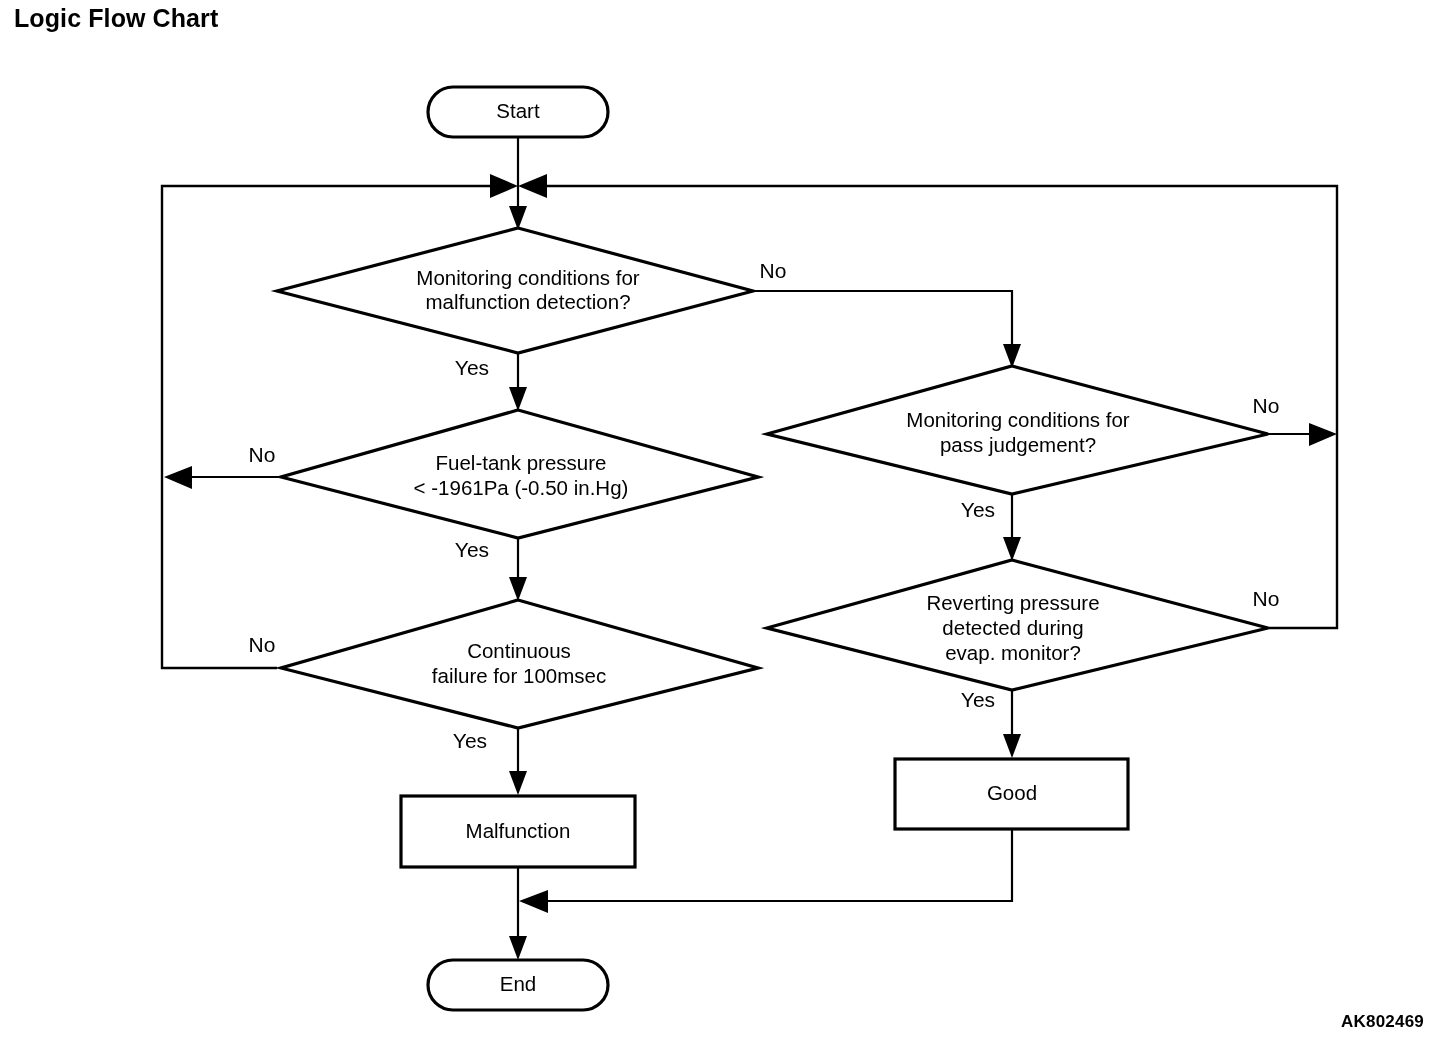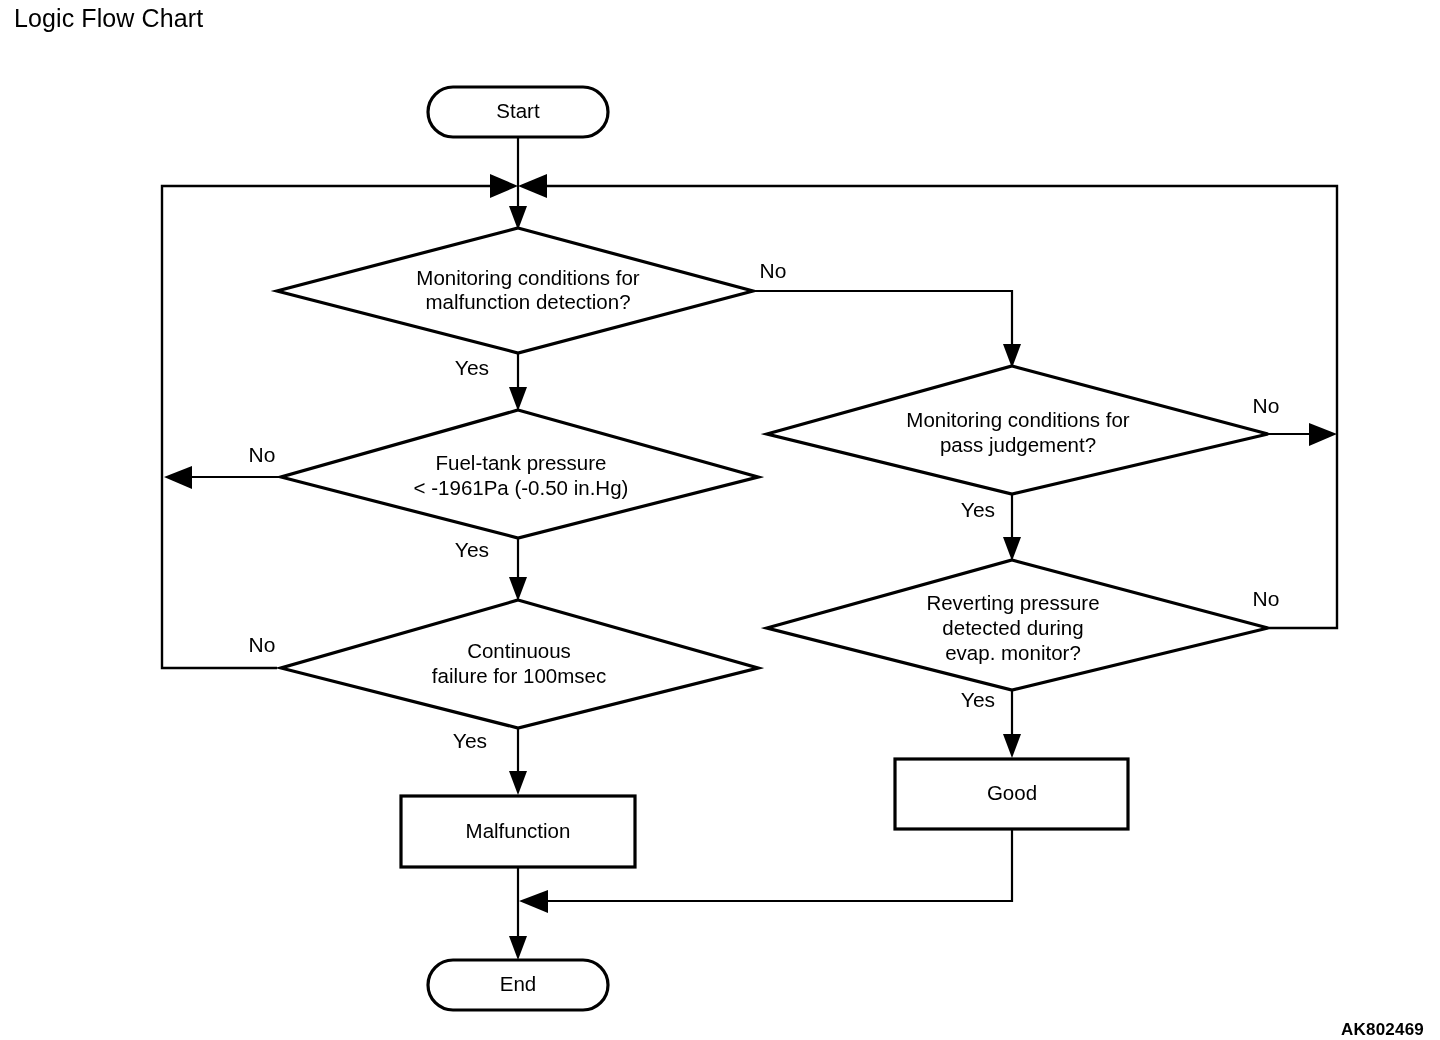--- a/index.html
+++ b/index.html
@@ -13,28 +13,28 @@
     font-family: "Liberation Sans", sans-serif;
     color: #000000;
     overflow: hidden;
     position: relative;
   }
   #page-title {
     position: absolute;
     left: 14px;
     top: 4px;
     font-size: 25px;
-    font-weight: normal;
+    font-weight: bold;
     letter-spacing: 0.1px;
     white-space: nowrap;
   }
   #ref-code {
     position: absolute;
     right: 16px;
-    bottom: 0;
+    bottom: 8px;
     font-size: 17px;
     font-weight: bold;
     letter-spacing: 0.2px;
   }
   #flow-svg {
     position: absolute;
     left: 0;
     top: 0;
     width: 1440px;
     height: 1040px;

